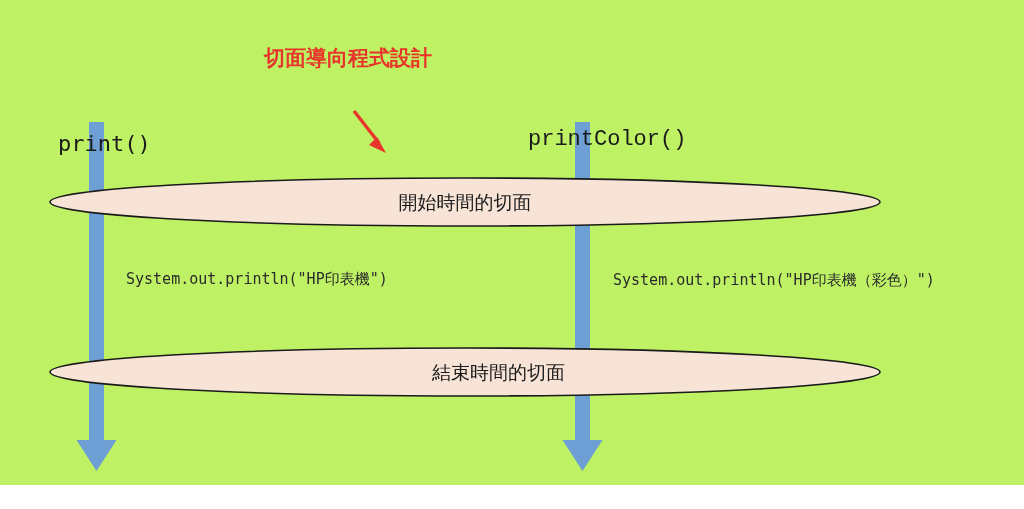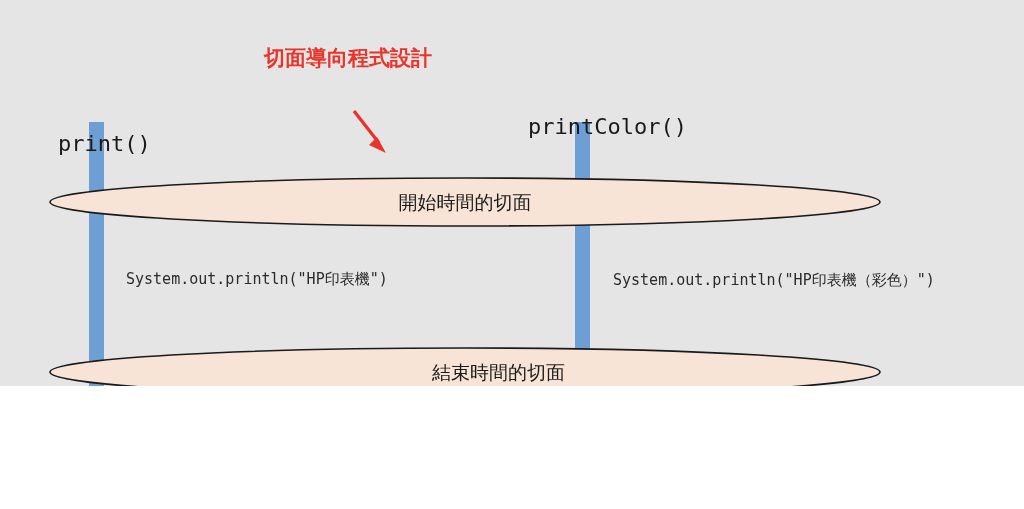--- a/index.html
+++ b/index.html
@@ -6,22 +6,22 @@
     margin: 0;
     padding: 0;
     background: #ffffff;
   }
   body {
     font-family: "Liberation Sans", sans-serif;
   }
   #canvas {
     position: relative;
     width: 1024px;
-    height: 386px;
-    background: #e5e5e5;
+    height: 485px;
+    background: #bef264;
     overflow: hidden;
   }
   #diagram-svg {
     position: absolute;
     left: 0;
     top: 0;
     width: 1024px;
     height: 509px;
   }
   .mono-label {
@@ -85,21 +85,21 @@
       <polygon points="386,153 369,145 377,137" fill="#e8342a"></polygon>
     </g>
   </svg>
 
   <div class="annotation-title" style="left:248px; top:44px; width:200px;">
     <div>切面導向程式設計</div>
   </div>
 
   <div class="mono-label" style="left:58px; top:83px;">print()</div>
 
-  <div class="mono-label" style="left:528px; top:66px;">printColor()</div>
+  <div class="mono-label" style="left:528px; top:79px;font-family:Liberation Mono, monospace;">printColor()</div>
 
   <div class="aspect-label" style="left:365px; top:190px; width:200px;">開始時間的切面</div>
 
   <div class="aspect-label" style="left:365px; top:360px; width:200px;text-align:right;">結束時間的切面</div>
 
   <div class="code-label" style="left:126px; top:270px;">System.out.println("HP印表機")</div>
 
   <div class="code-label" style="left:613px; top:271px;">System.out.println("HP印表機（彩色）")</div>
 
 </div>

